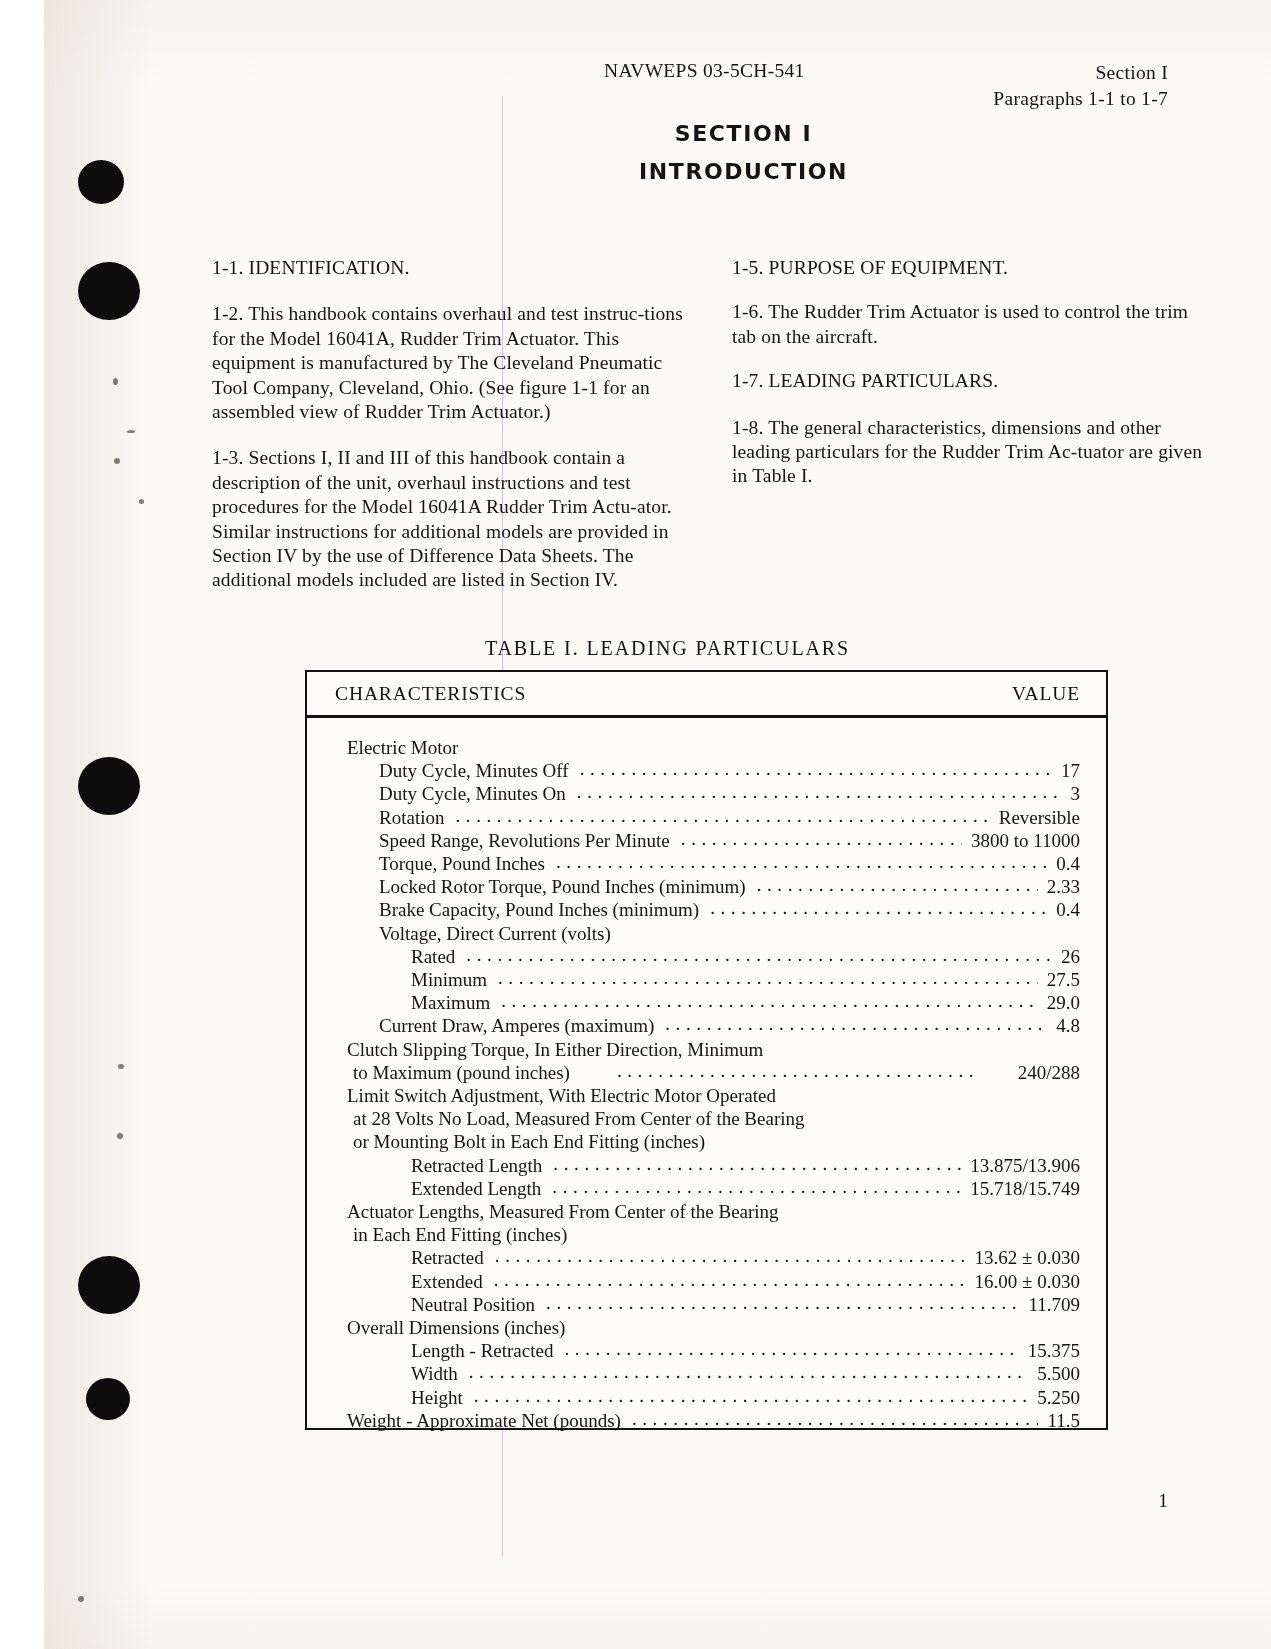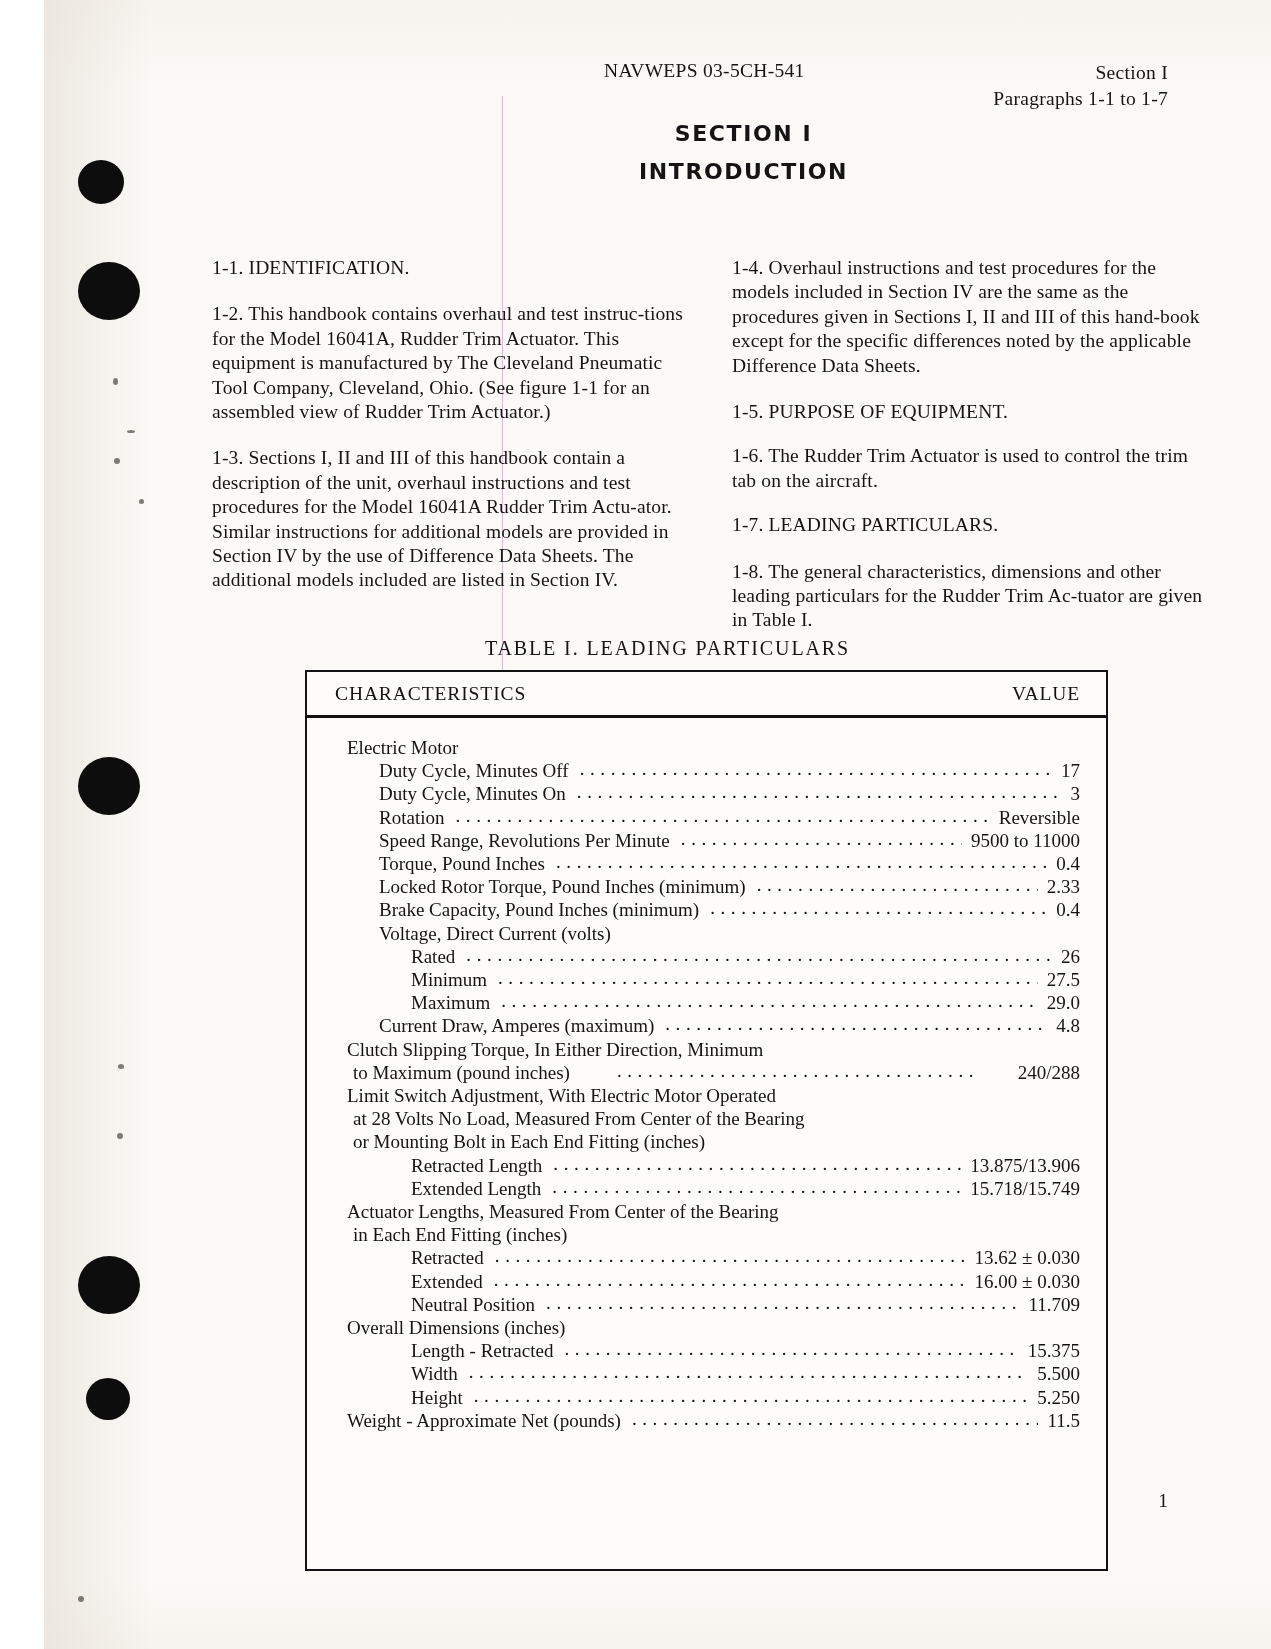--- a/index.html
+++ b/index.html
@@ -104,21 +104,21 @@
     font-size: 20px;
     letter-spacing: 1.9px;
   }
   .tbl-caption .shift { position: relative; left: 10px; }
 
   .tbl {
     position: absolute;
     top: 670px;
     left: 261px;
     width: 803px;
-    height: 901px;
+    height: 760px;
     border: 2.5px solid #121212;
     box-sizing: border-box;
     background: #fdfcfa;
   }
   .tbl-head {
     height: 43px;
     border-bottom: 3px solid #121212;
     display: flex;
     align-items: center;
     padding: 0 26px 0 28px;
@@ -202,21 +202,20 @@
     <span class="l2"><span class="shift">INTRODUCTION</span></span>
   </div>
 
   <div class="col col-left">
     <p>1-1.  IDENTIFICATION.</p>
     <p>1-2.  This handbook contains overhaul and test instruc-tions for the Model 16041A, Rudder Trim Actuator. This equipment is manufactured by The Cleveland Pneumatic Tool Company, Cleveland, Ohio.  (See figure 1-1 for an assembled view of Rudder Trim Actuator.)</p>
     <p>1-3.  Sections I, II and III of this handbook contain a description of the unit, overhaul instructions and test procedures for the Model 16041A Rudder Trim Actu-ator.  Similar instructions for additional models are provided in Section IV by the use of Difference Data Sheets.  The additional models included are listed in Section IV.</p>
   </div>
 
   <div class="col col-right">
-    <p>1-4.  Overhaul instructions and test procedures for the models included in Section IV are the same as the procedures given in Sections I, II and III of this hand-book except for the specific differences noted by the applicable Difference Data Sheets.</p>
     <p class="tight">1-5.  PURPOSE OF EQUIPMENT.</p>
     <p class="tight">1-6.  The Rudder Trim Actuator is used to control the trim tab on the aircraft.</p>
     <p>1-7.  LEADING PARTICULARS.</p>
     <p>1-8.  The general characteristics, dimensions and other leading particulars for the Rudder Trim Ac-tuator are given in Table I.</p>
   </div>
 
   <div class="tbl-caption">
     <span class="shift">TABLE I.  LEADING PARTICULARS</span>
   </div>
 
@@ -241,21 +240,21 @@
           <span class="val">3</span>
         </div>
         <div class="row ind1">
           <span class="lbl">Rotation</span>
           <span class="lead"></span>
           <span class="val">Reversible</span>
         </div>
         <div class="row ind1">
           <span class="lbl">Speed Range, Revolutions Per Minute</span>
           <span class="lead"></span>
-          <span class="val">9500 to 11000</span>
+          <span class="val">3800 to 11000</span>
         </div>
         <div class="row ind1">
           <span class="lbl">Torque, Pound Inches</span>
           <span class="lead"></span>
           <span class="val">0.4</span>
         </div>
         <div class="row ind1">
           <span class="lbl">Locked Rotor Torque, Pound Inches (minimum)</span>
           <span class="lead"></span>
           <span class="val">2.33</span>

